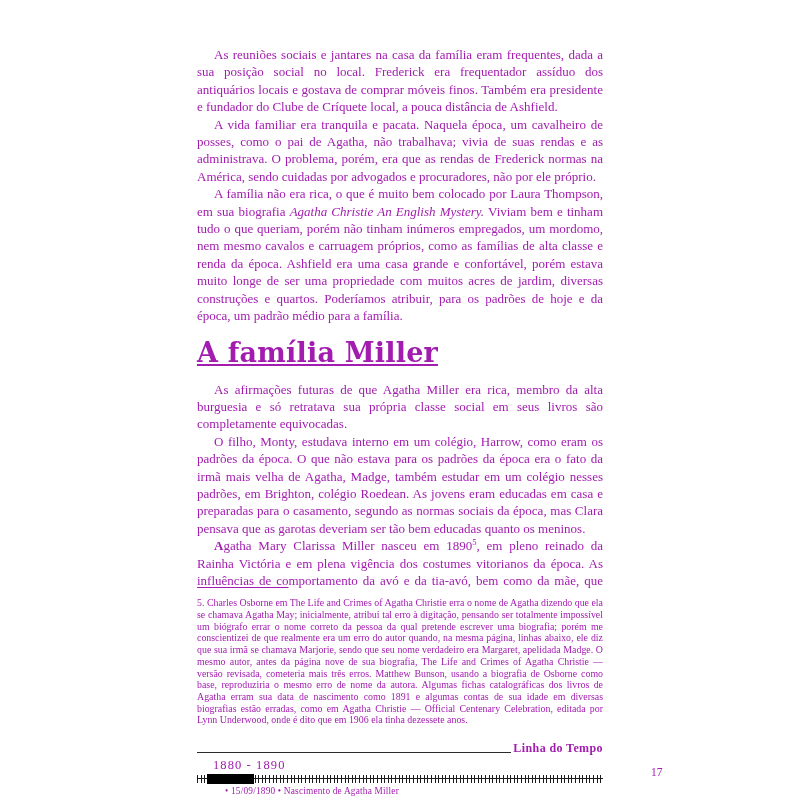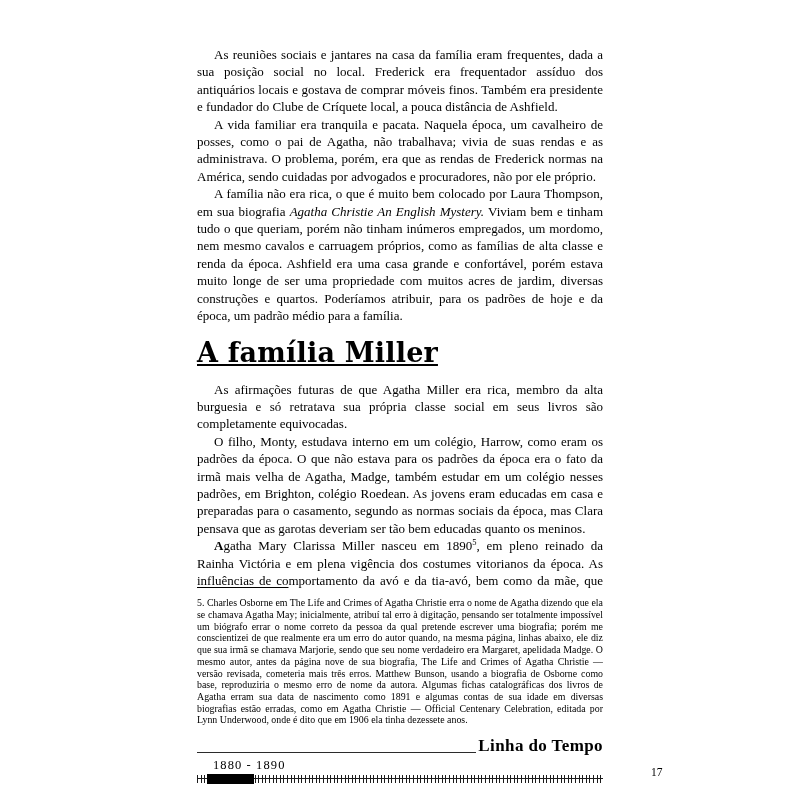--- a/index.html
+++ b/index.html
@@ -3,21 +3,21 @@
 <meta charset="utf-8">
 <style>
   html,body { margin:0; padding:0; }
   body { background:#e8e8e8; }
   .page {
     position:relative;
     width:800px; height:800px;
     margin:0 auto;
     background:#ffffff;
     font-family:"Liberation Serif", serif;
-    color:#000000;
+    color:#a21caf;
     overflow:hidden;
   }
   .column {
     position:absolute;
     left:197px; top:46px;
     width:406px;
   }
   .body-p {
     margin:0;
     font-size:13px;
@@ -50,21 +50,21 @@
   }
   .footer {
     position:absolute;
     left:197px; top:744px;
     width:406px;
   }
   .tl-rule-row { display:flex; align-items:flex-end; height:12px; }
   .tl-rule { flex:1; border-bottom:1.2px solid #2b2b2b; margin-bottom:3px; }
   .tl-label {
     font-weight:bold;
-    font-size:17px;
+    font-size:12px;
     letter-spacing:0.4px;
     margin-left:2px;
     white-space:nowrap;
   }
   .tl-range {
     font-size:12.5px;
     letter-spacing:1.1px;
     margin:2px 0 2px 16px;
   }
   .tl-track {
@@ -120,15 +120,16 @@
 
   <div class="footer">
     <div class="tl-rule-row">
       <div class="tl-rule"></div>
       <div class="tl-label">Linha do Tempo</div>
     </div>
     <div class="tl-range">1880 - 1890</div>
     <div class="tl-track">
       <div class="tl-bar"></div>
     </div>
+    <div class="tl-event">• 15/09/1890 • Nascimento de Agatha Miller</div>
     <div class="page-number">17</div>
   </div>
 </div>
 
 </body></html>

